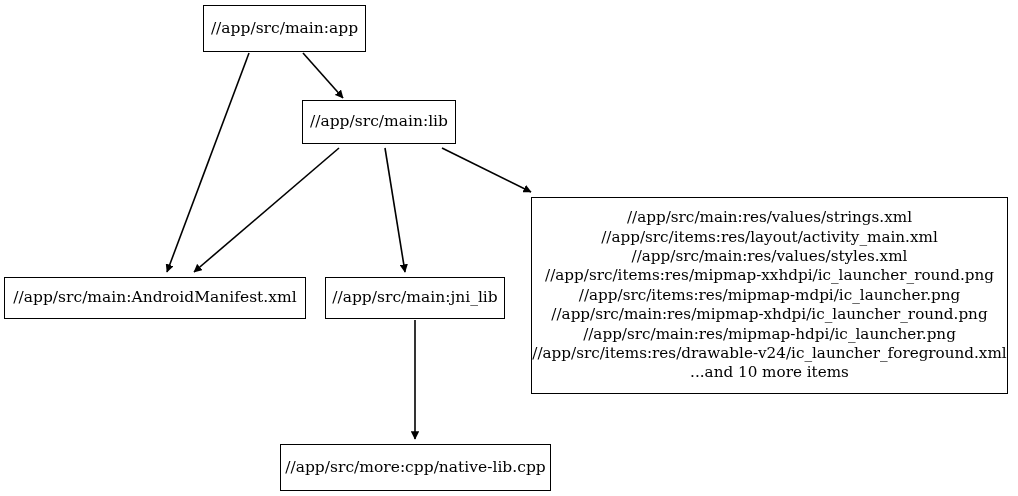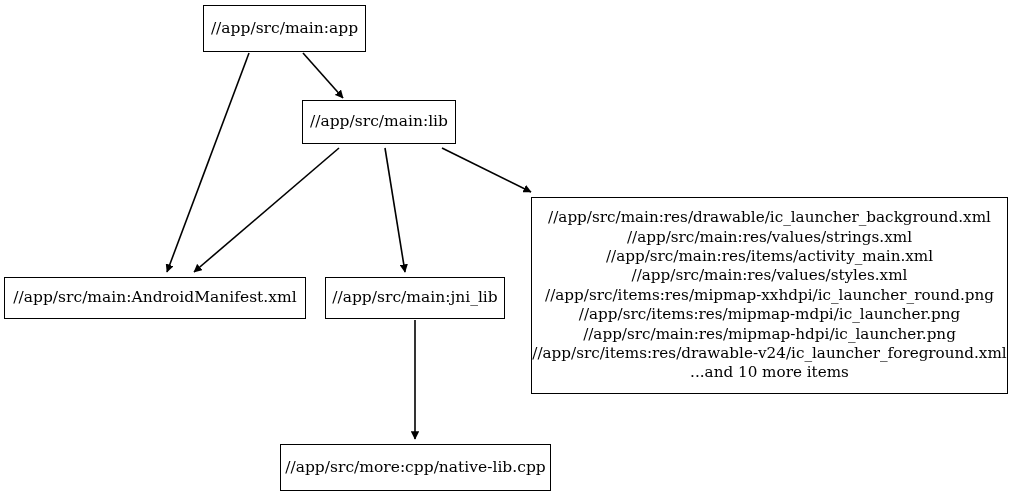--- a/index.html
+++ b/index.html
@@ -99,25 +99,25 @@
   <div class="node" style="left:325px; top:277px; width:180px; height:42px;align-items:center;">
     <span class="node-label">//app/src/main:jni_lib</span>
   </div>
 
   <div class="node" style="left:280px; top:444px; width:271px; height:47px;">
     <span class="node-label">//app/src/more:cpp/native-lib.cpp</span>
   </div>
 
   <div class="node node-multi" style="left:531px; top:197px; width:477px; height:197px;">
     <span class="lines">
-        <div>//app/src/main:res/drawable/ic_launcher_background.xml</div>
         <div>//app/src/main:res/values/strings.xml</div>
-        <div>//app/src/main:res/items/activity_main.xml</div>
+        <div>//app/src/items:res/layout/activity_main.xml</div>
         <div>//app/src/main:res/values/styles.xml</div>
         <div>//app/src/items:res/mipmap-xxhdpi/ic_launcher_round.png</div>
         <div>//app/src/items:res/mipmap-mdpi/ic_launcher.png</div>
+        <div>//app/src/main:res/mipmap-xhdpi/ic_launcher_round.png</div>
         <div>//app/src/main:res/mipmap-hdpi/ic_launcher.png</div>
         <div>//app/src/items:res/drawable-v24/ic_launcher_foreground.xml</div>
         <div>...and 10 more items</div>
       </span>
   </div>
 
 </div>
 
 </body></html>

